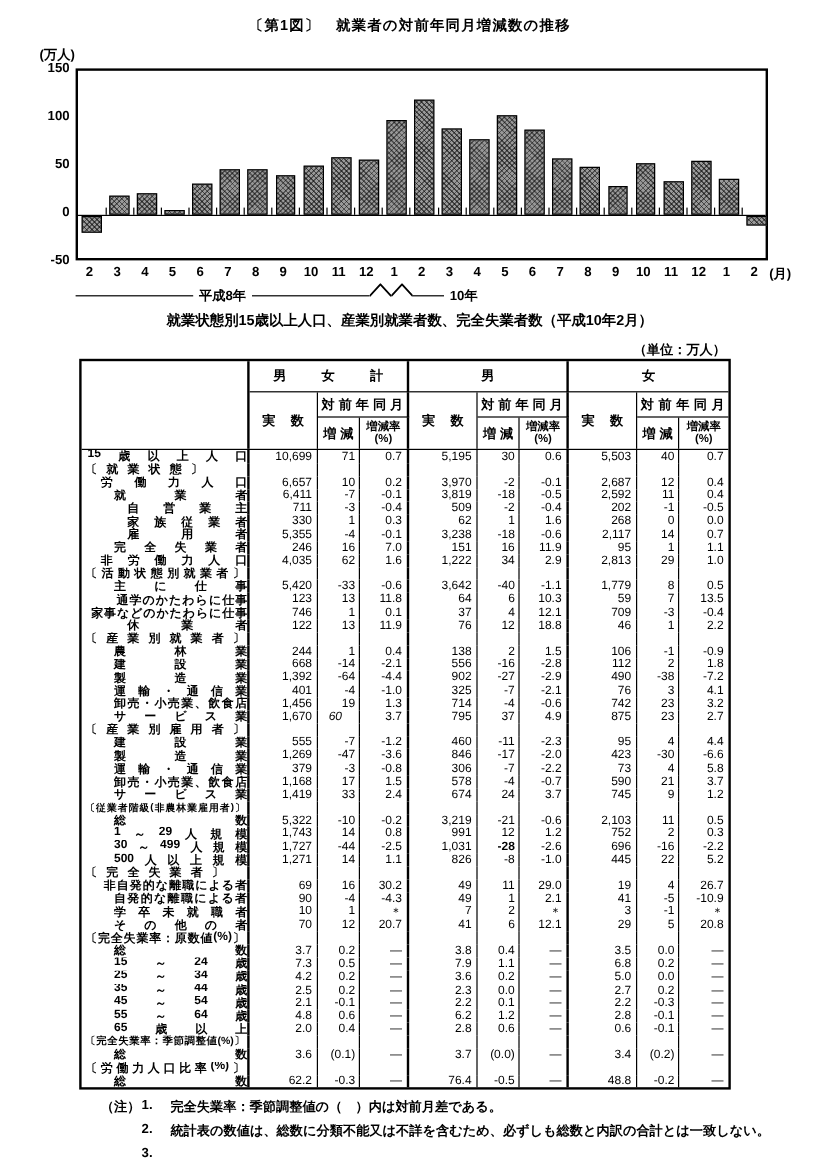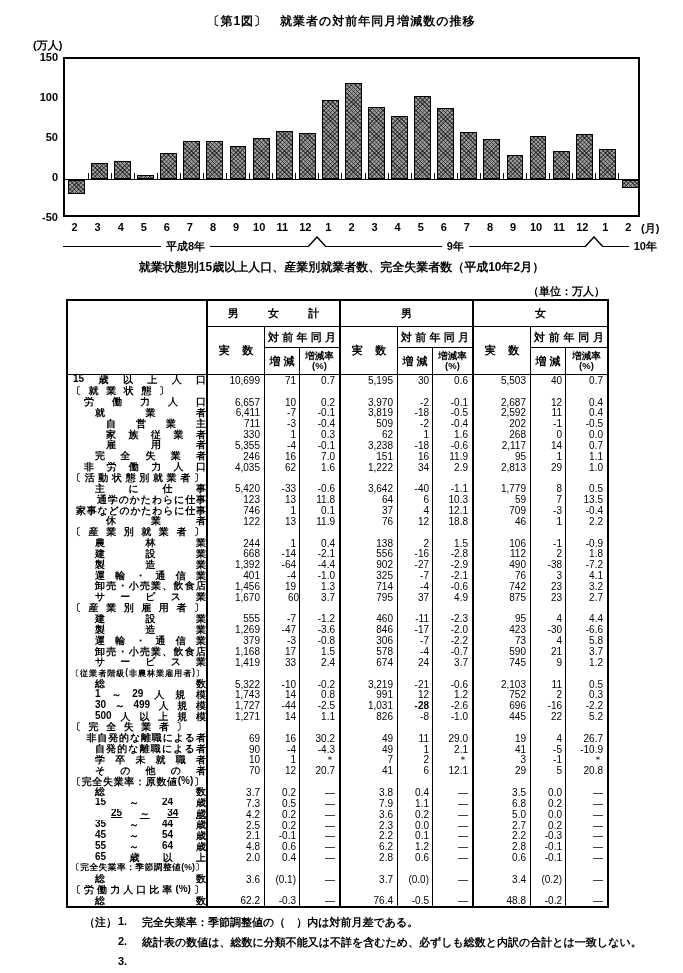--- a/index.html
+++ b/index.html
@@ -156,25 +156,20 @@
 <div class="month-unit">(月)</div>
 <div class="year-axis" id="yearaxis">
     <div class="yseg" style="width: 244.88px;">
       <div class="yline"></div>
       <div class="ylab">平成8年</div>
       <div class="yline"></div>
     </div>
     <svg class="caret" viewBox="0 0 18 15">
       <polyline points="0,10.8 9,1 18,10.8" fill="none" stroke="#000" stroke-width="1.5"></polyline>
     </svg>
-    <div class="yseg" style="width: 258.96px;">
-      <div class="yline"></div>
-      <div class="ylab">9年</div>
-      <div class="yline"></div>
-    </div>
     <svg class="caret" viewBox="0 0 18 15">
       <polyline points="0,10.8 9,1 18,10.8" fill="none" stroke="#000" stroke-width="1.5"></polyline>
     </svg>
     <div class="yseg" style="width: 59.16px;">
       <div class="yline"></div>
       <div class="ylab">10年</div>
     </div>
   </div>
 
 <div class="tbl-title">就業状態別15歳以上人口、産業別就業者数、完全失業者数（平成10年2月）</div>
@@ -655,21 +650,21 @@
       <div class="lblcell">
         <div class="jrow" style="margin-left: 24px; flex: 1 1 0%; font-size: 10px;">
           <span>サ</span>
           <span>ー</span>
           <span>ビ</span>
           <span>ス</span>
           <span>業</span>
         </div>
       </div>
       <div class="num">1,670</div>
-      <div class="num" style="padding-right: 0;">60</div>
+      <div class="num" style="padding-right: 14px; font-style: italic;">60</div>
       <div class="num gend">3.7</div>
       <div class="num">795</div>
       <div class="num" style="padding-right: 3px;">37</div>
       <div class="num gend">4.9</div>
       <div class="num">875</div>
       <div class="num" style="padding-right: 3px;">23</div>
       <div class="num last">2.7</div>
       <div class="lblcell">
         <div class="jrow" style="width: 133px; font-size: 10px;">
           <span>〔</span>
@@ -1039,21 +1034,21 @@
       <div class="num">7.3</div>
       <div class="num" style="padding-right: 3px;">0.5</div>
       <div class="num gend">—</div>
       <div class="num">7.9</div>
       <div class="num" style="padding-right: 3px;">1.1</div>
       <div class="num gend">—</div>
       <div class="num">6.8</div>
       <div class="num" style="padding-right: 3px;">0.2</div>
       <div class="num last">—</div>
       <div class="lblcell">
-        <div class="jrow" style="margin-left: 40px; flex: 1 1 0%; font-size: 10px; text-decoration: underline;">
+        <div class="jrow" style="margin-left: 24px; flex: 1 1 0%; font-size: 10px;">
           <span>25</span>
           <span>～</span>
           <span>34</span>
           <span>歳</span>
         </div>
       </div>
       <div class="num">4.2</div>
       <div class="num" style="padding-right: 3px;">0.2</div>
       <div class="num gend">—</div>
       <div class="num">3.6</div>

